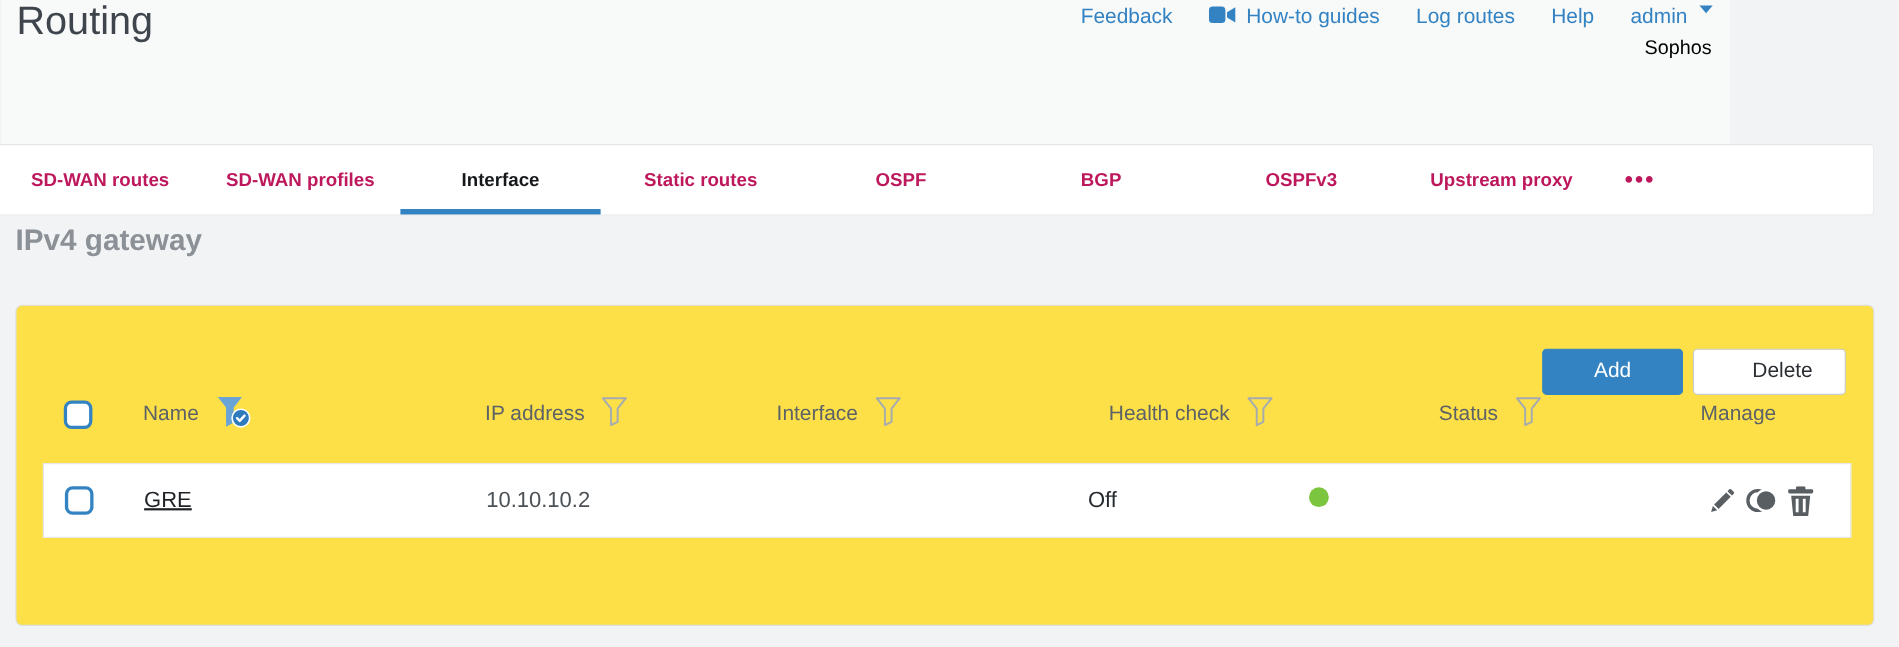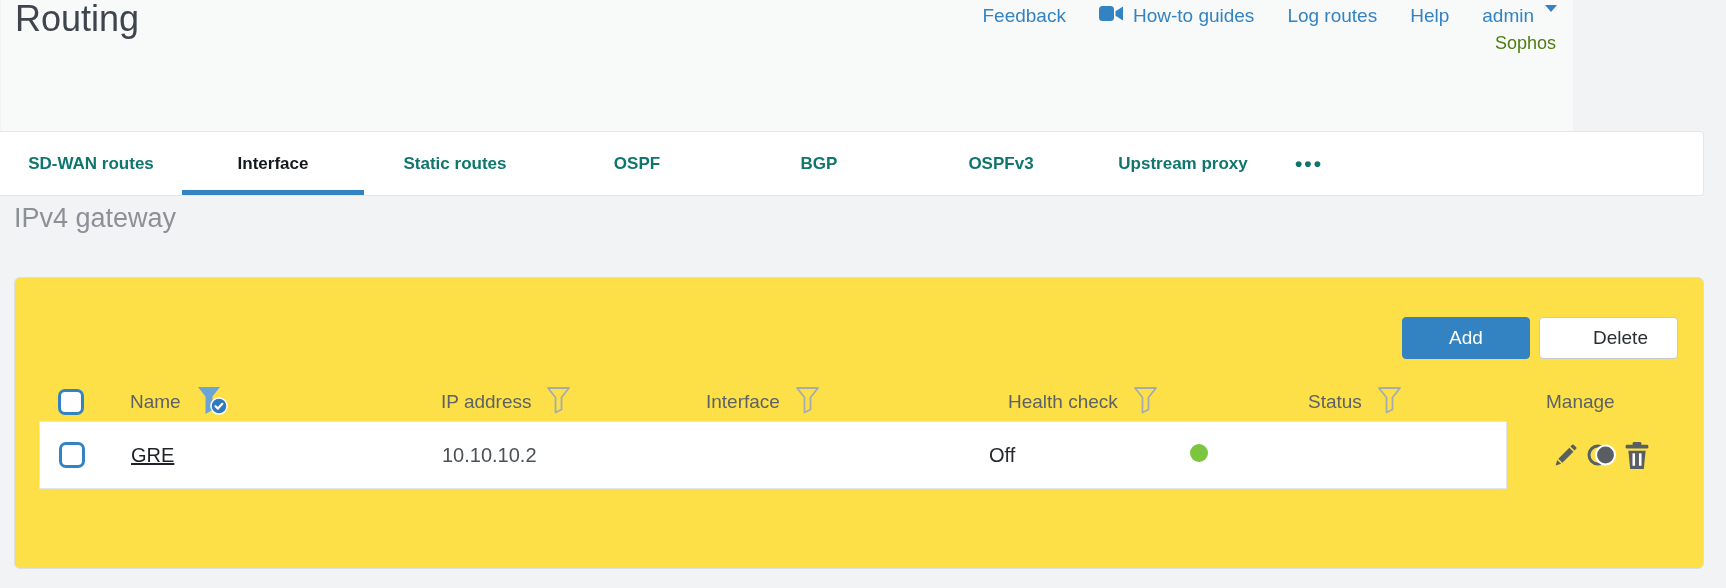--- a/index.html
+++ b/index.html
@@ -9,57 +9,57 @@
     background:#f2f3f4;
     position:relative;
     overflow:hidden;
   }
   .top-band { position:absolute; left:1px; top:0; width:1572px; height:131px; background:#f8f9f9; }
   .page-title { position:absolute; left:14px; top:-2px; font-size:36px; font-weight:400; color:#3e454d; }
 
   .header-nav { position:absolute; top:5px; right:16px; display:flex; align-items:center; gap:33px; font-size:19px; color:#3383c3; }
   .header-link { display:flex; align-items:flex-start; gap:9px; cursor:pointer; white-space:nowrap; }
   .caret-down { width:0; height:0; border-left:6px solid transparent; border-right:6px solid transparent; border-top:7px solid #3383c3; margin-left:2px; }
-  .brand { position:absolute; top:33px; right:17px; font-size:18px; color:#4d7c0f; }
+  .brand { position:absolute; top:33px; right:17px; font-size:18px; color:#000000; }
 
   .tabbar {
     position:absolute; left:0; top:131px; width:1704px; height:65px;
     background:#ffffff; border:1px solid #e4e6e8; border-left:none;
     border-radius:0 4px 4px 0;
     display:flex; align-items:stretch;
   }
   .tab {
     width:182px; display:flex; align-items:center; justify-content:center;
-    font-size:17px; font-weight:700; color:#0f766e; cursor:pointer;
+    font-size:17px; font-weight:700; color:#be185d; cursor:pointer;
     border-top:5px solid transparent; border-bottom:5px solid transparent;
     white-space:nowrap;
   }
   .tab.active { color:#16191c; border-bottom-color:#3383c3; }
   .tab-more { width:70px; font-size:21px; letter-spacing:2px; font-weight:700; }
 
-  .section-heading { position:absolute; left:14px; top:203px; font-size:27px; font-weight:400; color:#8b9197; }
+  .section-heading { position:absolute; left:14px; top:203px; font-size:27px; font-weight:700; color:#8b9197; }
 
   .panel {
     position:absolute; left:14px; top:277px; width:1690px; height:292px;
     background:#fde047; border:1px solid #dcdfe1; border-radius:6px;
   }
 
   .btn { position:absolute; top:39px; height:42px; border-radius:4px; font-size:19px; display:flex; align-items:center; justify-content:center; cursor:pointer; font-family:inherit; }
   .btn-add { left:1387px; width:128px; background:#3383c3; border:1px solid #3383c3; color:#ffffff; }
   .btn-delete { left:1524px; width:139px; background:#ffffff; border:1px solid #c7cacc; color:#2b2f33;padding-left:24px; }
 
   .grid-cols {
     display:grid;
     grid-template-columns: 91px 311px 265px 302px 300px 238px 133px;
     align-items:center;
   }
-  .thead { position:absolute; left:24px; top:95px; width:1640px; height:58px; color:#5d6267; font-size:19px; }
+  .thead { position:absolute; left:24px; top:70px; width:1640px; height:58px; color:#5d6267; font-size:19px; }
   .th { display:flex; align-items:center; gap:15px; }
   .trow {
-    position:absolute; left:24px; top:143px; width:1468px; height:68px;
+    position:absolute; left:24px; top:143px; width:1644px; height:68px;
     border:1px solid #e3e5e7; background:#ffffff; font-size:20px; color:#4c5156;
   }
   .checkbox {
     width:26px; height:26px; margin-left:19px;
     border:3px solid #3383c3; border-radius:7px; background:#fff; cursor:pointer;
   }
   .name-link { color:#1e2226; font-weight:500; text-decoration:underline; cursor:pointer; }
   .cell-off { color:#26292d; margin-left:-20px; }
   .status-dot { width:18px; height:18px; border-radius:50%; margin-left:-119px; }
   .manage-cell { display:flex; align-items:center; gap:8px; padding-left:5px; color:#595e63; }
@@ -94,20 +94,21 @@
     <span class="header-link">
       <span>admin</span>
       <span class="caret-down"></span>
     </span>
   </div>
   <div class="brand">Sophos</div>
 </div>
 
 <div class="tabbar">
   <div class="tab">SD-WAN routes</div>
+  <div class="tab">SD-WAN profiles</div>
   <div class="tab active">Interface</div>
   <div class="tab">Static routes</div>
   <div class="tab">OSPF</div>
   <div class="tab">BGP</div>
   <div class="tab">OSPFv3</div>
   <div class="tab">Upstream proxy</div>
   <div class="tab tab-more">•••</div>
 </div>
 
 <div class="section-heading">IPv4 gateway</div>

